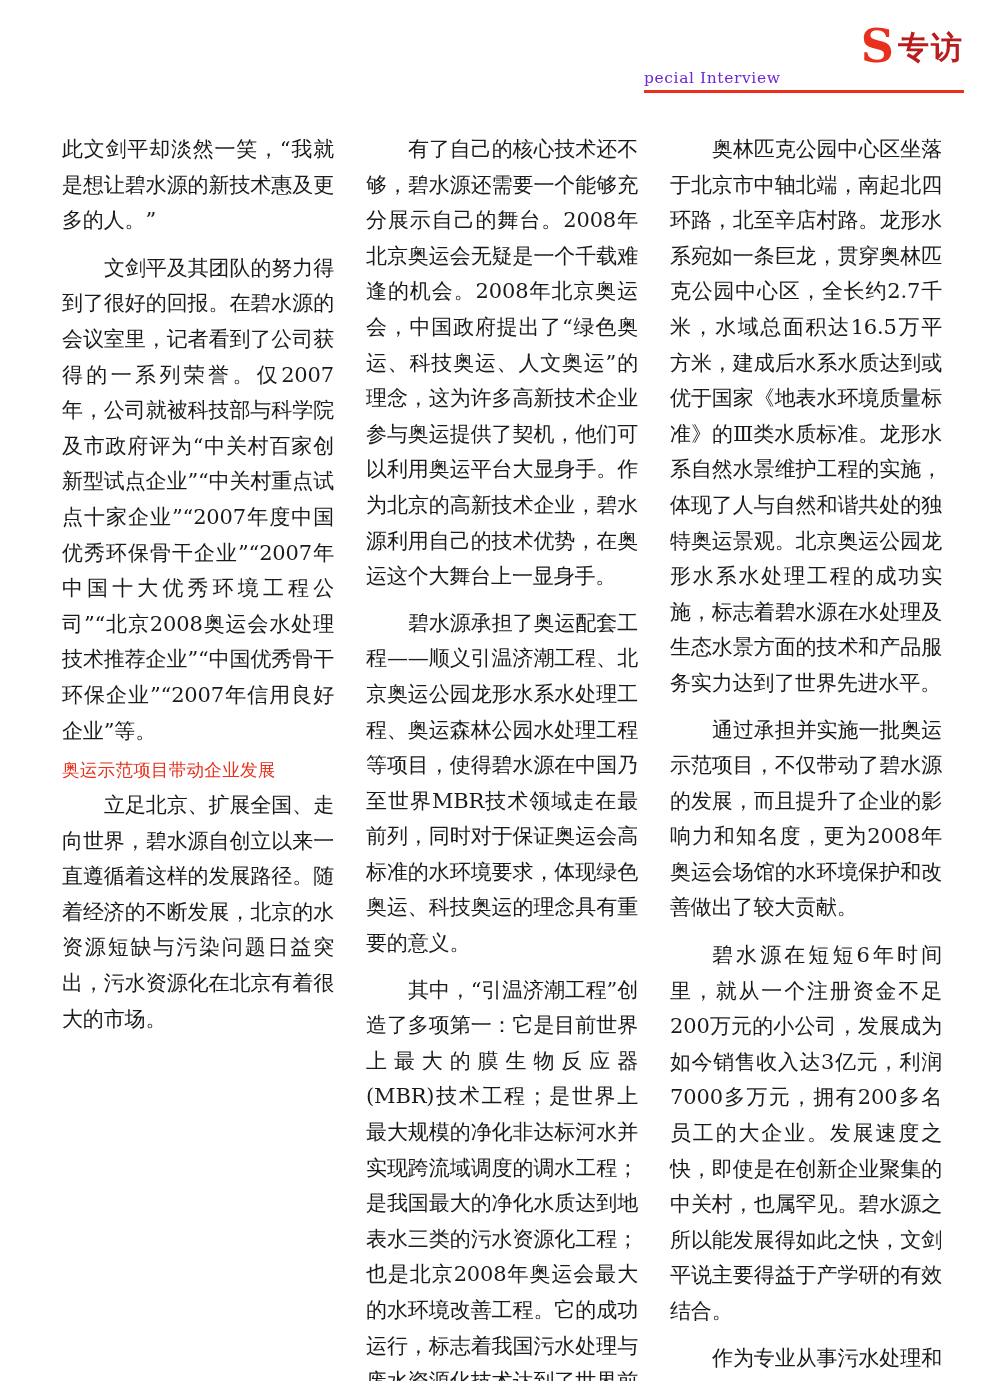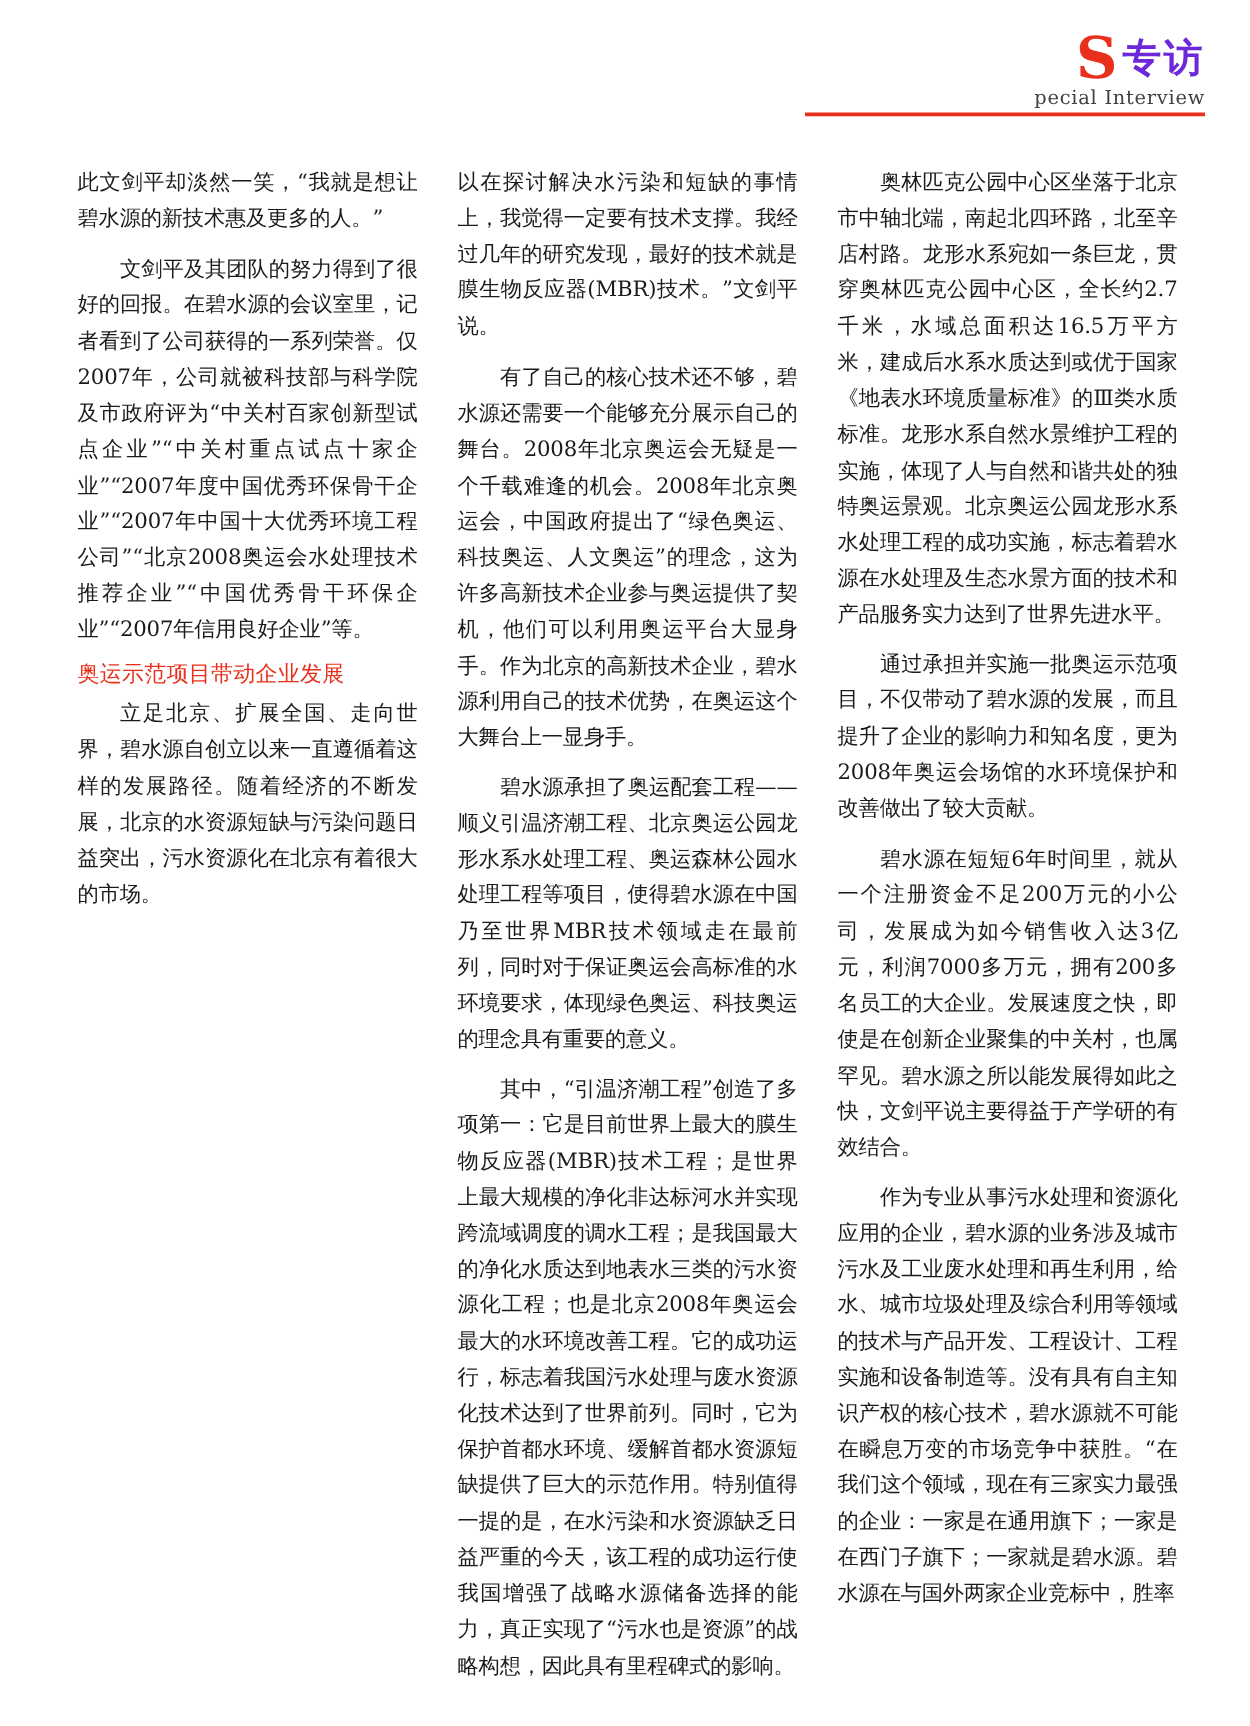--- a/index.html
+++ b/index.html
@@ -42,32 +42,32 @@
     font-size: 46px;
     line-height: 40px;
     color: #e8301c;
     font-weight: 700;
     letter-spacing: 0px;
   }
   .mast-cn {
     font-family: "DejaVu Sans", "Liberation Sans", sans-serif;
     font-size: 31px;
     line-height: 34px;
-    color: #6d28d9;
+    color: #b91c1c;
     font-weight: 700;
     letter-spacing: 2px;
     padding-bottom: 2px;
   }
   .mast-sub {
     margin-top: 3px;
-    text-align: right;
+    text-align: left;
     font-family: "DejaVu Serif", "Liberation Serif", serif;
     font-size: 15.5px;
     letter-spacing: 0.6px;
-    color: #404040;
+    color: #6d28d9;
   }
   .mast-rule {
     margin-top: 3px;
     height: 2.5px;
     background: #e8301c;
     width: 100%;
   }
 
   
   .columns {
@@ -76,21 +76,21 @@
     left: 62px;
     width: 880px;
     display: flex;
     gap: 32px;
   }
   .col {
     width: 272px;
   }
   p {
     margin: 0 0 0 0;
-    font-size: 17px;
+    font-size: 21px;
     line-height: 1.695;
     text-align: justify;
     text-justify: inter-ideograph;
     letter-spacing: -0.15px;
   }
   p.indent {
     text-indent: 2em;
   }
   p + p {
     margin-top: 12px;
@@ -124,21 +124,20 @@
     <div class="col">
       <p>此文剑平却淡然一笑，“我就是想让碧水源的新技术惠及更多的人。”</p>
       <p class="indent">文剑平及其团队的努力得到了很好的回报。在碧水源的会议室里，记者看到了公司获得的一系列荣誉。仅2007年，公司就被科技部与科学院及市政府评为“中关村百家创新型试点企业”“中关村重点试点十家企业”“2007年度中国优秀环保骨干企业”“2007年中国十大优秀环境工程公司”“北京2008奥运会水处理技术推荐企业”“中国优秀骨干环保企业”“2007年信用良好企业”等。</p>
       <div class="subhead">奥运示范项目带动企业发展</div>
       <p class="indent">立足北京、扩展全国、走向世界，碧水源自创立以来一直遵循着这样的发展路径。随着经济的不断发展，北京的水资源短缺与污染问题日益突出，污水资源化在北京有着很大的市场。</p>
       <div class="spacer-sm"></div>
       <div class="spacer-sm"></div>
     </div>
 
     <div class="col">
-      <p>以在探讨解决水污染和短缺的事情上，我觉得一定要有技术支撑。我经过几年的研究发现，最好的技术就是膜生物反应器(MBR)技术。”文剑平说。</p>
       <p class="indent">有了自己的核心技术还不够，碧水源还需要一个能够充分展示自己的舞台。2008年北京奥运会无疑是一个千载难逢的机会。2008年北京奥运会，中国政府提出了“绿色奥运、科技奥运、人文奥运”的理念，这为许多高新技术企业参与奥运提供了契机，他们可以利用奥运平台大显身手。作为北京的高新技术企业，碧水源利用自己的技术优势，在奥运这个大舞台上一显身手。</p>
       <div class="spacer-sm"></div>
       <p class="indent">碧水源承担了奥运配套工程——顺义引温济潮工程、北京奥运公园龙形水系水处理工程、奥运森林公园水处理工程等项目，使得碧水源在中国乃至世界MBR技术领域走在最前列，同时对于保证奥运会高标准的水环境要求，体现绿色奥运、科技奥运的理念具有重要的意义。</p>
       <div class="spacer-sm"></div>
       <p class="indent">其中，“引温济潮工程”创造了多项第一：它是目前世界上最大的膜生物反应器(MBR)技术工程；是世界上最大规模的净化非达标河水并实现跨流域调度的调水工程；是我国最大的净化水质达到地表水三类的污水资源化工程；也是北京2008年奥运会最大的水环境改善工程。它的成功运行，标志着我国污水处理与废水资源化技术达到了世界前列。同时，它为保护首都水环境、缓解首都水资源短缺提供了巨大的示范作用。特别值得一提的是，在水污染和水资源缺乏日益严重的今天，该工程的成功运行使我国增强了战略水源储备选择的能力，真正实现了“污水也是资源”的战略构想，因此具有里程碑式的影响。</p>
     </div>
 
     <div class="col">
       <p class="indent">奥林匹克公园中心区坐落于北京市中轴北端，南起北四环路，北至辛店村路。龙形水系宛如一条巨龙，贯穿奥林匹克公园中心区，全长约2.7千米，水域总面积达16.5万平方米，建成后水系水质达到或优于国家《地表水环境质量标准》的Ⅲ类水质标准。龙形水系自然水景维护工程的实施，体现了人与自然和谐共处的独特奥运景观。北京奥运公园龙形水系水处理工程的成功实施，标志着碧水源在水处理及生态水景方面的技术和产品服务实力达到了世界先进水平。</p>
       <div class="spacer-sm"></div>

